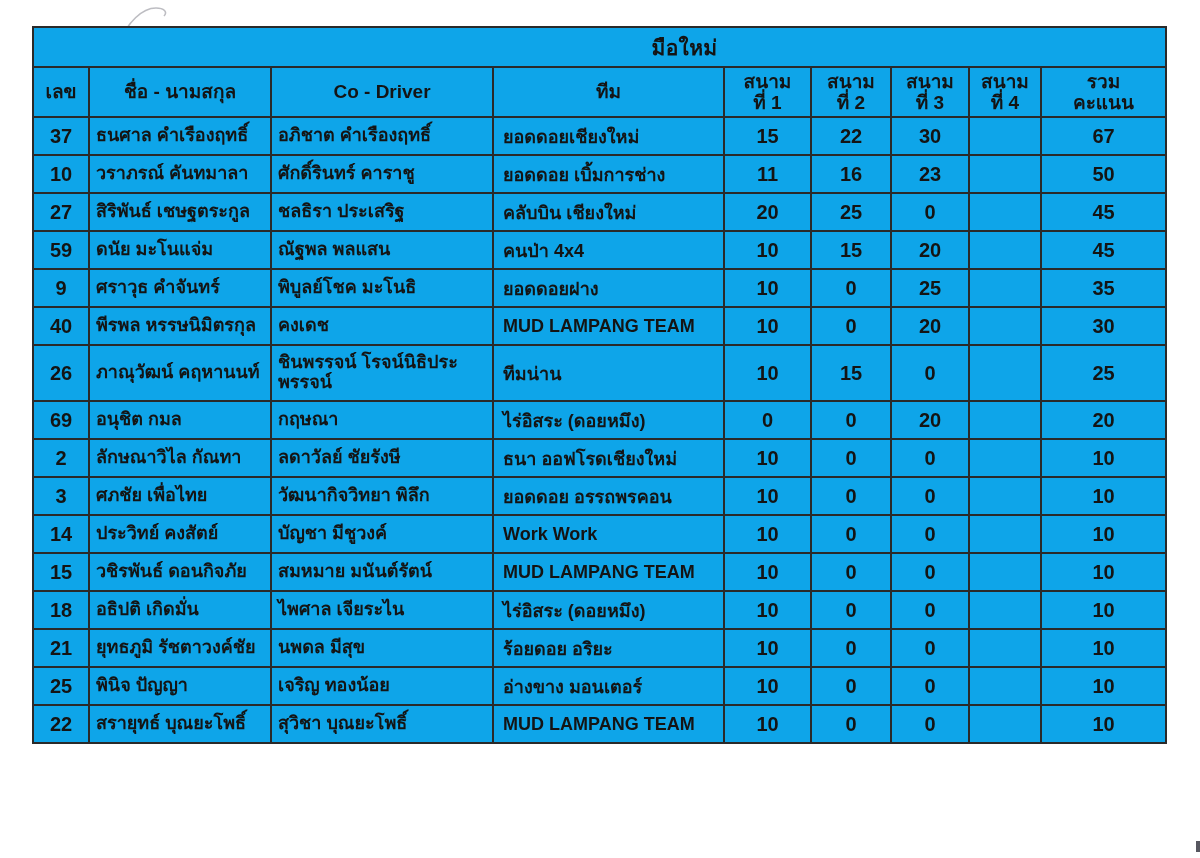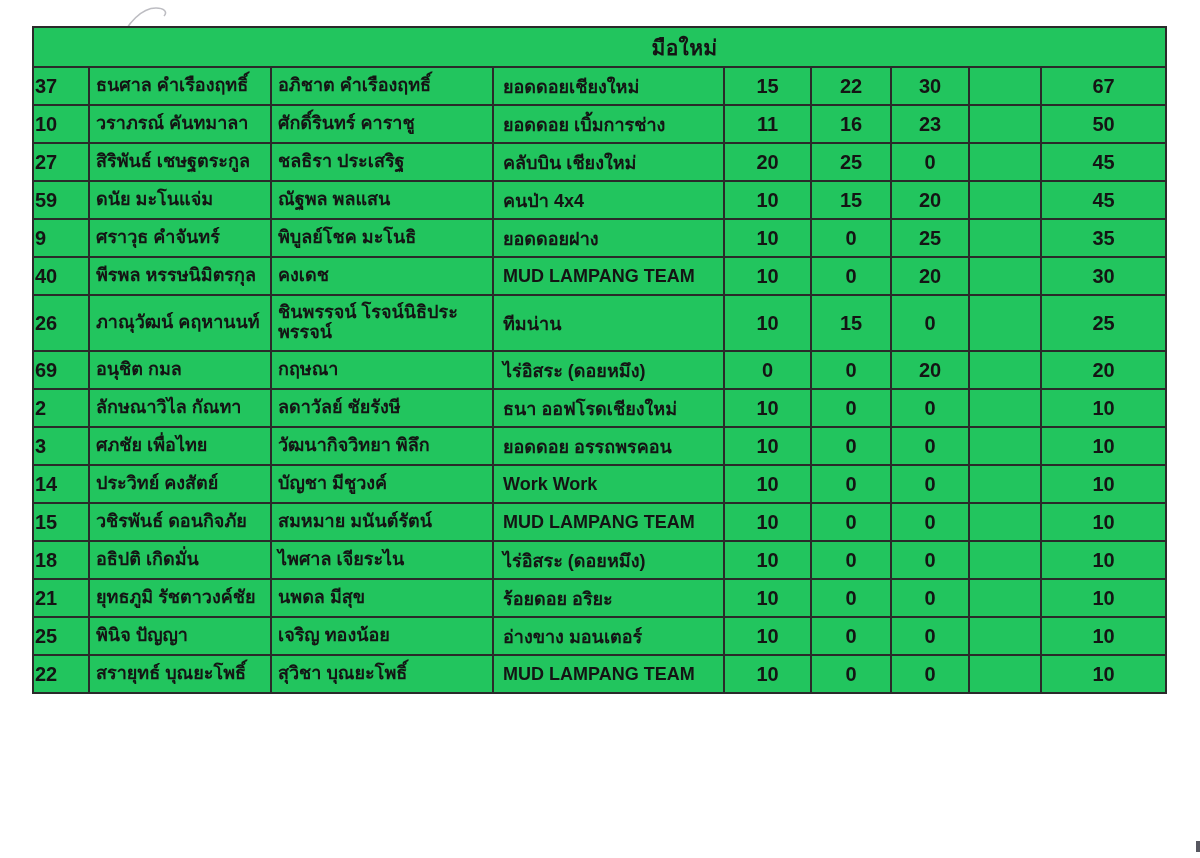--- a/index.html
+++ b/index.html
@@ -15,21 +15,21 @@
     background: #ffffff;
     overflow: hidden;
   }
   table.results {
     position: absolute;
     left: 32px;
     top: 26px;
     width: 1133px;
     border-collapse: collapse;
     table-layout: fixed;
-    background: #22c55e;
+    background: #0ea5e9;
   }
   table.results th, table.results td {
     border: 2px solid #2a2a2a;
     font-weight: bold;
     color: #141414;
     white-space: pre-line;
     overflow: hidden;
     vertical-align: middle;
   }
   th.title-cell {
@@ -40,21 +40,21 @@
     letter-spacing: 0.3px;
   }
   tr.col-headers th {
     height: 46px;
     font-size: 19px;
     text-align: center;
     line-height: 1.12;
   }
   tbody tr { height: 38px; }
   tbody tr.tall { height: 56px; }
-  td.num   { text-align: left; font-size: 20px; }
+  td.num   { text-align: center; font-size: 20px; }
   td.name, td.codriver {
     text-align: left;
     padding: 0 6px;
     font-size: 18px;
     line-height: 1.1;
     margin-left: 18px;
   }
   td.team  { text-align: left; padding: 0 9px; font-size: 18px; }
   td.score, td.total { text-align: center; font-size: 20px; }
   .pen-mark {
@@ -92,20 +92,36 @@
         <col style="width:87px">
         <col style="width:80px">
       <col style="width:78px">
         <col style="width:72px">
         <col style="width:125px">
     </colgroup>
     <thead>
       <tr>
         <th class="title-cell" colspan="9">มือใหม่</th>
       </tr>
+      <tr class="col-headers">
+        <th>เลข</th>
+        <th>ชื่อ - นามสกุล</th>
+        <th>Co - Driver</th>
+        <th>ทีม</th>
+        <th>สนาม
+ที่ 1</th>
+        <th>สนาม
+ที่ 2</th>
+        <th>สนาม
+ที่ 3</th>
+        <th>สนาม
+ที่ 4</th>
+        <th>รวม
+คะแนน</th>
+      </tr>
     </thead>
     <tbody>
         <tr>
           <td class="num">37</td>
           <td class="name">ธนศาล  คำเรืองฤทธิ์</td>
           <td class="codriver">อภิชาต  คำเรืองฤทธิ์</td>
           <td class="team">ยอดดอยเชียงใหม่</td>
           <td class="score">15</td>
           <td class="score">22</td>
           <td class="score">30</td>

